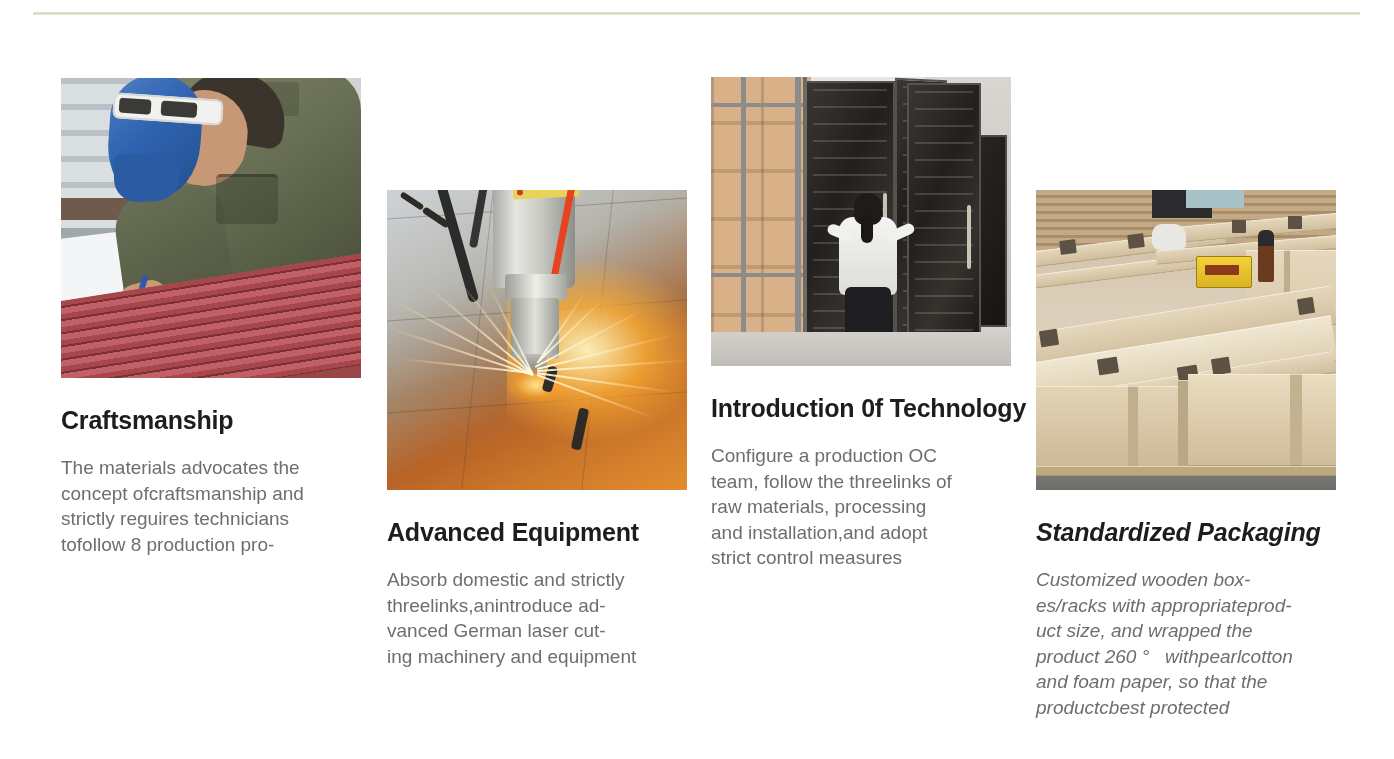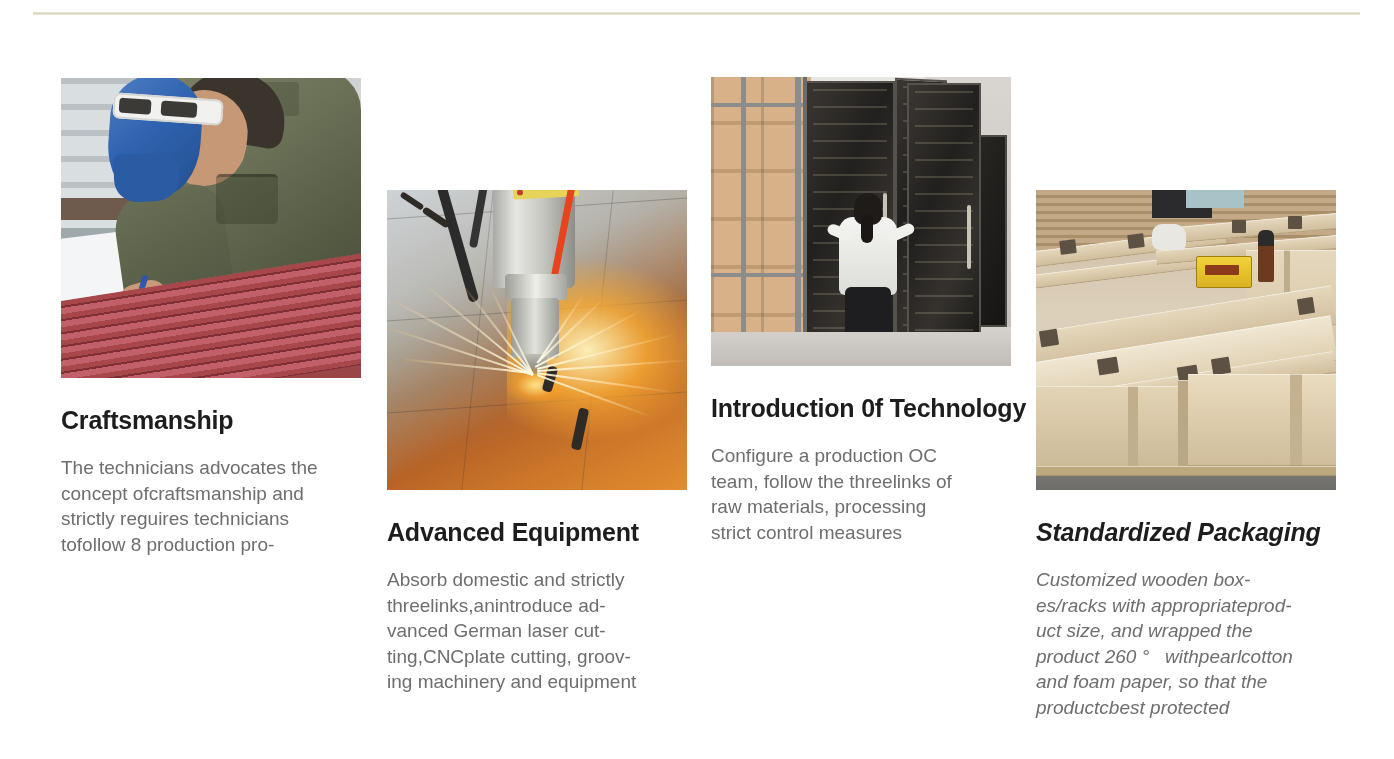--- a/index.html
+++ b/index.html
@@ -243,21 +243,21 @@
           <span class="lens r"></span>
         </div>
       <div class="hand h1"></div>
         <div class="hand h2"></div>
       <div class="pen"></div>
         <div class="ruler"></div>
       <div class="sheets"></div>
     </div>
     <div class="feature-title">Craftsmanship</div>
     <div class="feature-body">
-      <span class="ln">The technicians advocates the</span>
+      <span class="ln">The materials advocates the</span>
       <span class="ln">concept ofcraftsmanship and</span>
       <span class="ln">strictly reguires technicians</span>
       <span class="ln">tofollow 8 production pro-</span>
     </div>
   </div>
 
   <div class="feature feature-2">
     <div class="photo ph2">
       <div class="plate"></div>
       <div class="seam s1"></div>
@@ -291,21 +291,20 @@
       <div class="spark" style="left:146px; top:184px; width:110px; transform:rotate(232deg);"></div>
       <div class="spark" style="left:146px; top:184px; width:96px;  transform:rotate(244deg);"></div>
       <div class="spark" style="left:150px; top:172px; width:92px;  transform:rotate(-44deg);"></div>
       <div class="spark" style="left:152px; top:170px; width:80px;  transform:rotate(-56deg);"></div>
     </div>
     <div class="feature-title">Advanced Equipment</div>
     <div class="feature-body">
       <span class="ln">Absorb domestic and strictly</span>
       <span class="ln">threelinks,anintroduce ad-</span>
       <span class="ln">vanced German laser cut-</span>
-      <span class="ln">ting,CNCplate cutting, groov-</span>
       <span class="ln">ing machinery and equipment</span>
     </div>
   </div>
 
   <div class="feature feature-3">
     <div class="photo ph3">
       <div class="wood"></div>
         <div class="woodframe"></div>
       <div class="metalpost" style="left:30px; top:0; width:5px; height:262px;"></div>
       <div class="metalpost" style="left:84px; top:0; width:6px; height:270px;"></div>
@@ -331,20 +330,21 @@
       <div class="person-arm" style="left:116px; top:150px; width:26px; transform:rotate(22deg);"></div>
       <div class="person-arm" style="left:176px; top:150px; width:28px; transform:rotate(-24deg);"></div>
       <div class="person-legs"></div>
       <div class="floor"></div>
     </div>
     <div class="feature-title">Introduction 0f Technology</div>
     <div class="feature-body">
       <span class="ln">Configure a production OC</span>
       <span class="ln">team, follow the threelinks of</span>
       <span class="ln">raw materials, processing</span>
+      <span class="ln">and installation,and adopt</span>
       <span class="ln">strict control measures</span>
     </div>
   </div>
 
   <div class="feature feature-4">
     <div class="photo ph4">
       <div class="back"></div>
         <div class="dark-gap"></div>
         <div class="teal"></div>
       <div class="floor4"></div>

